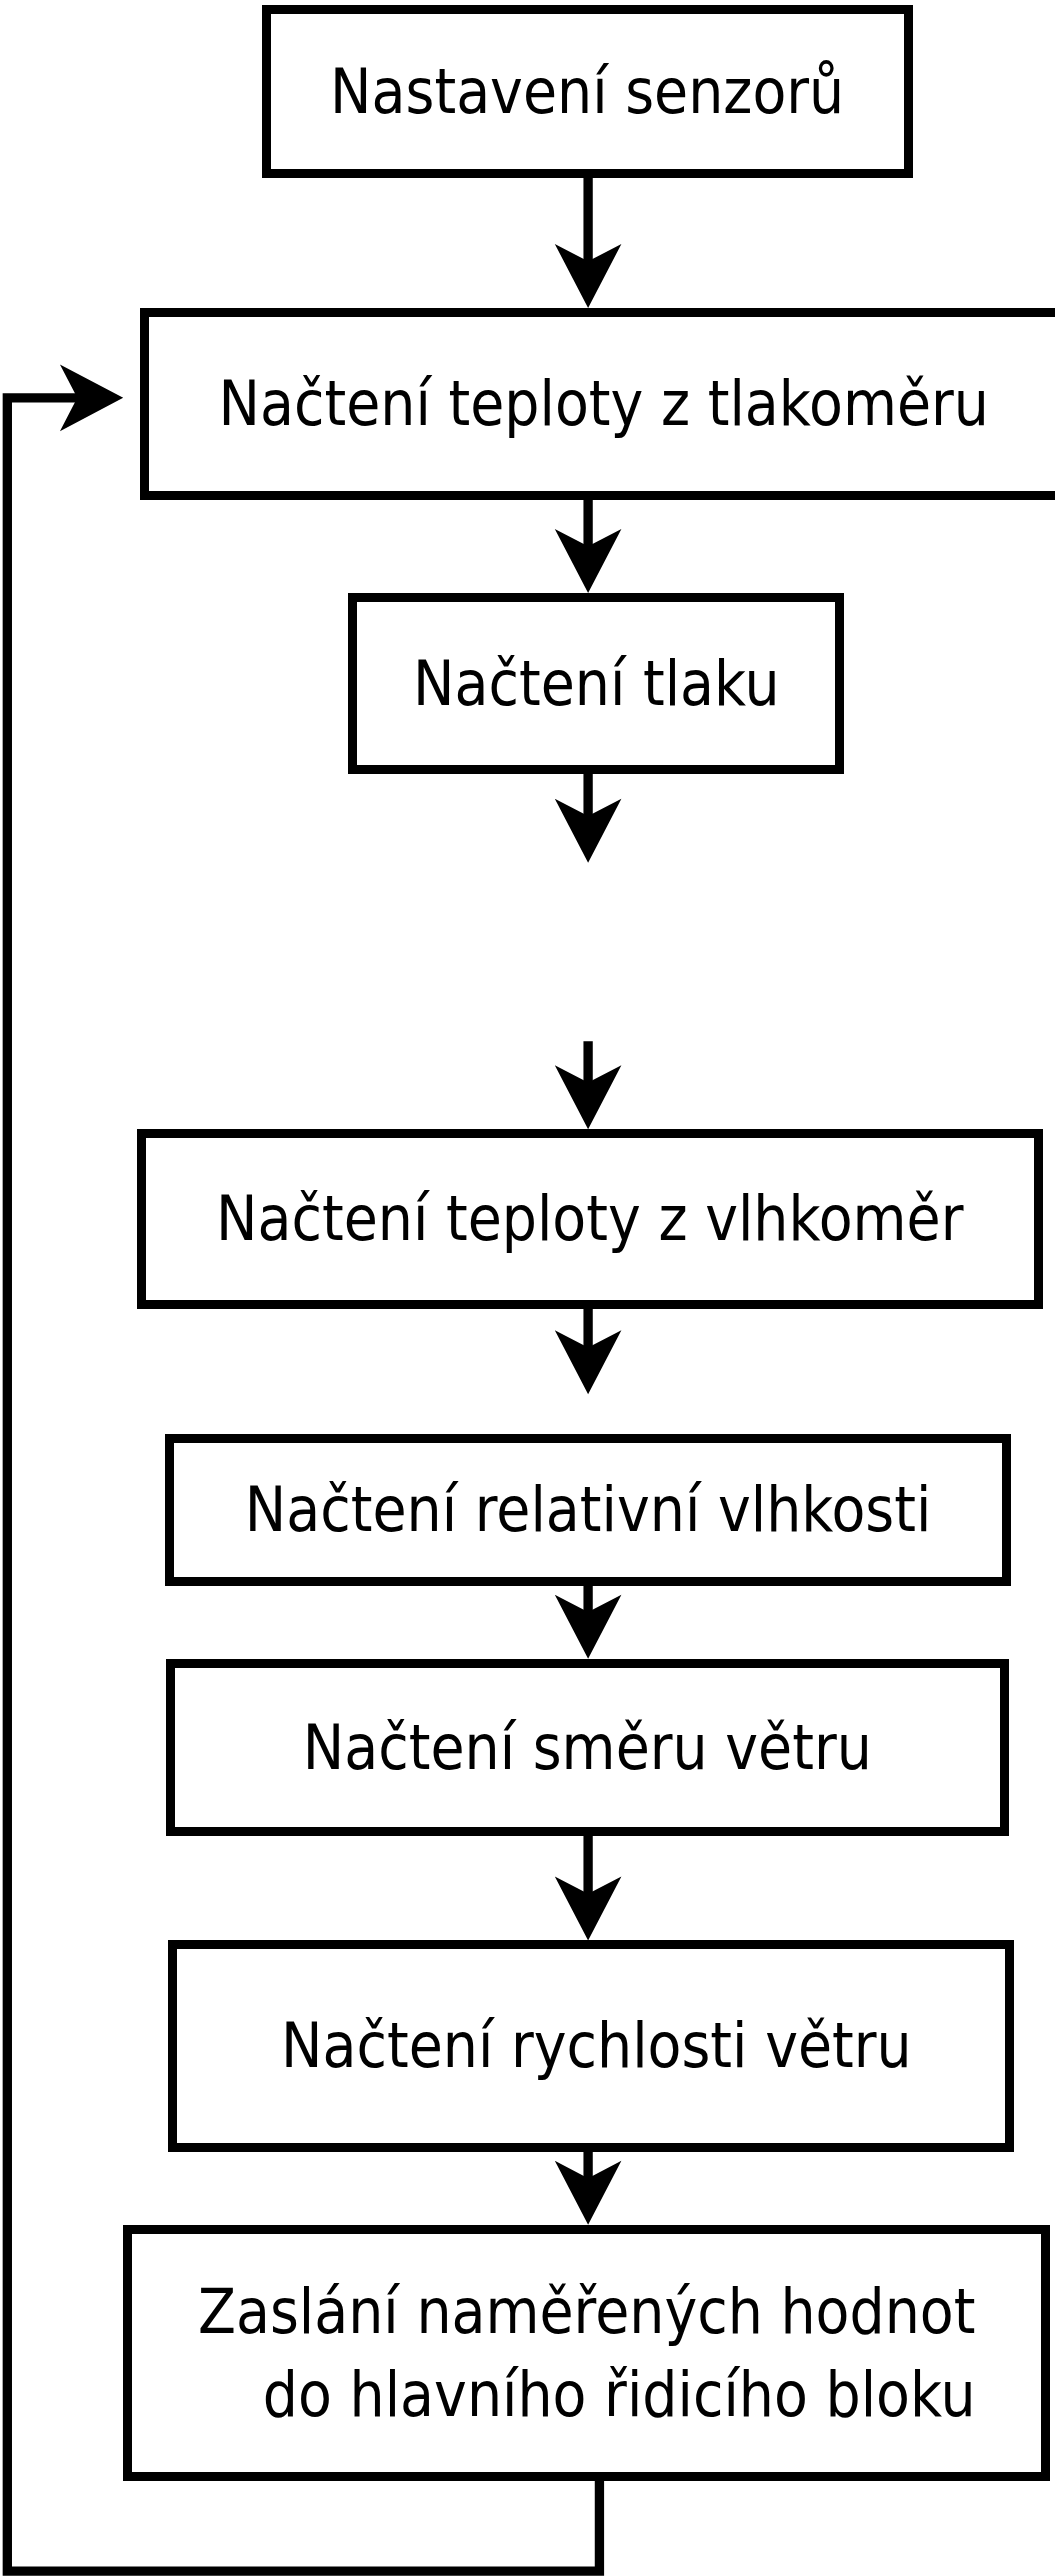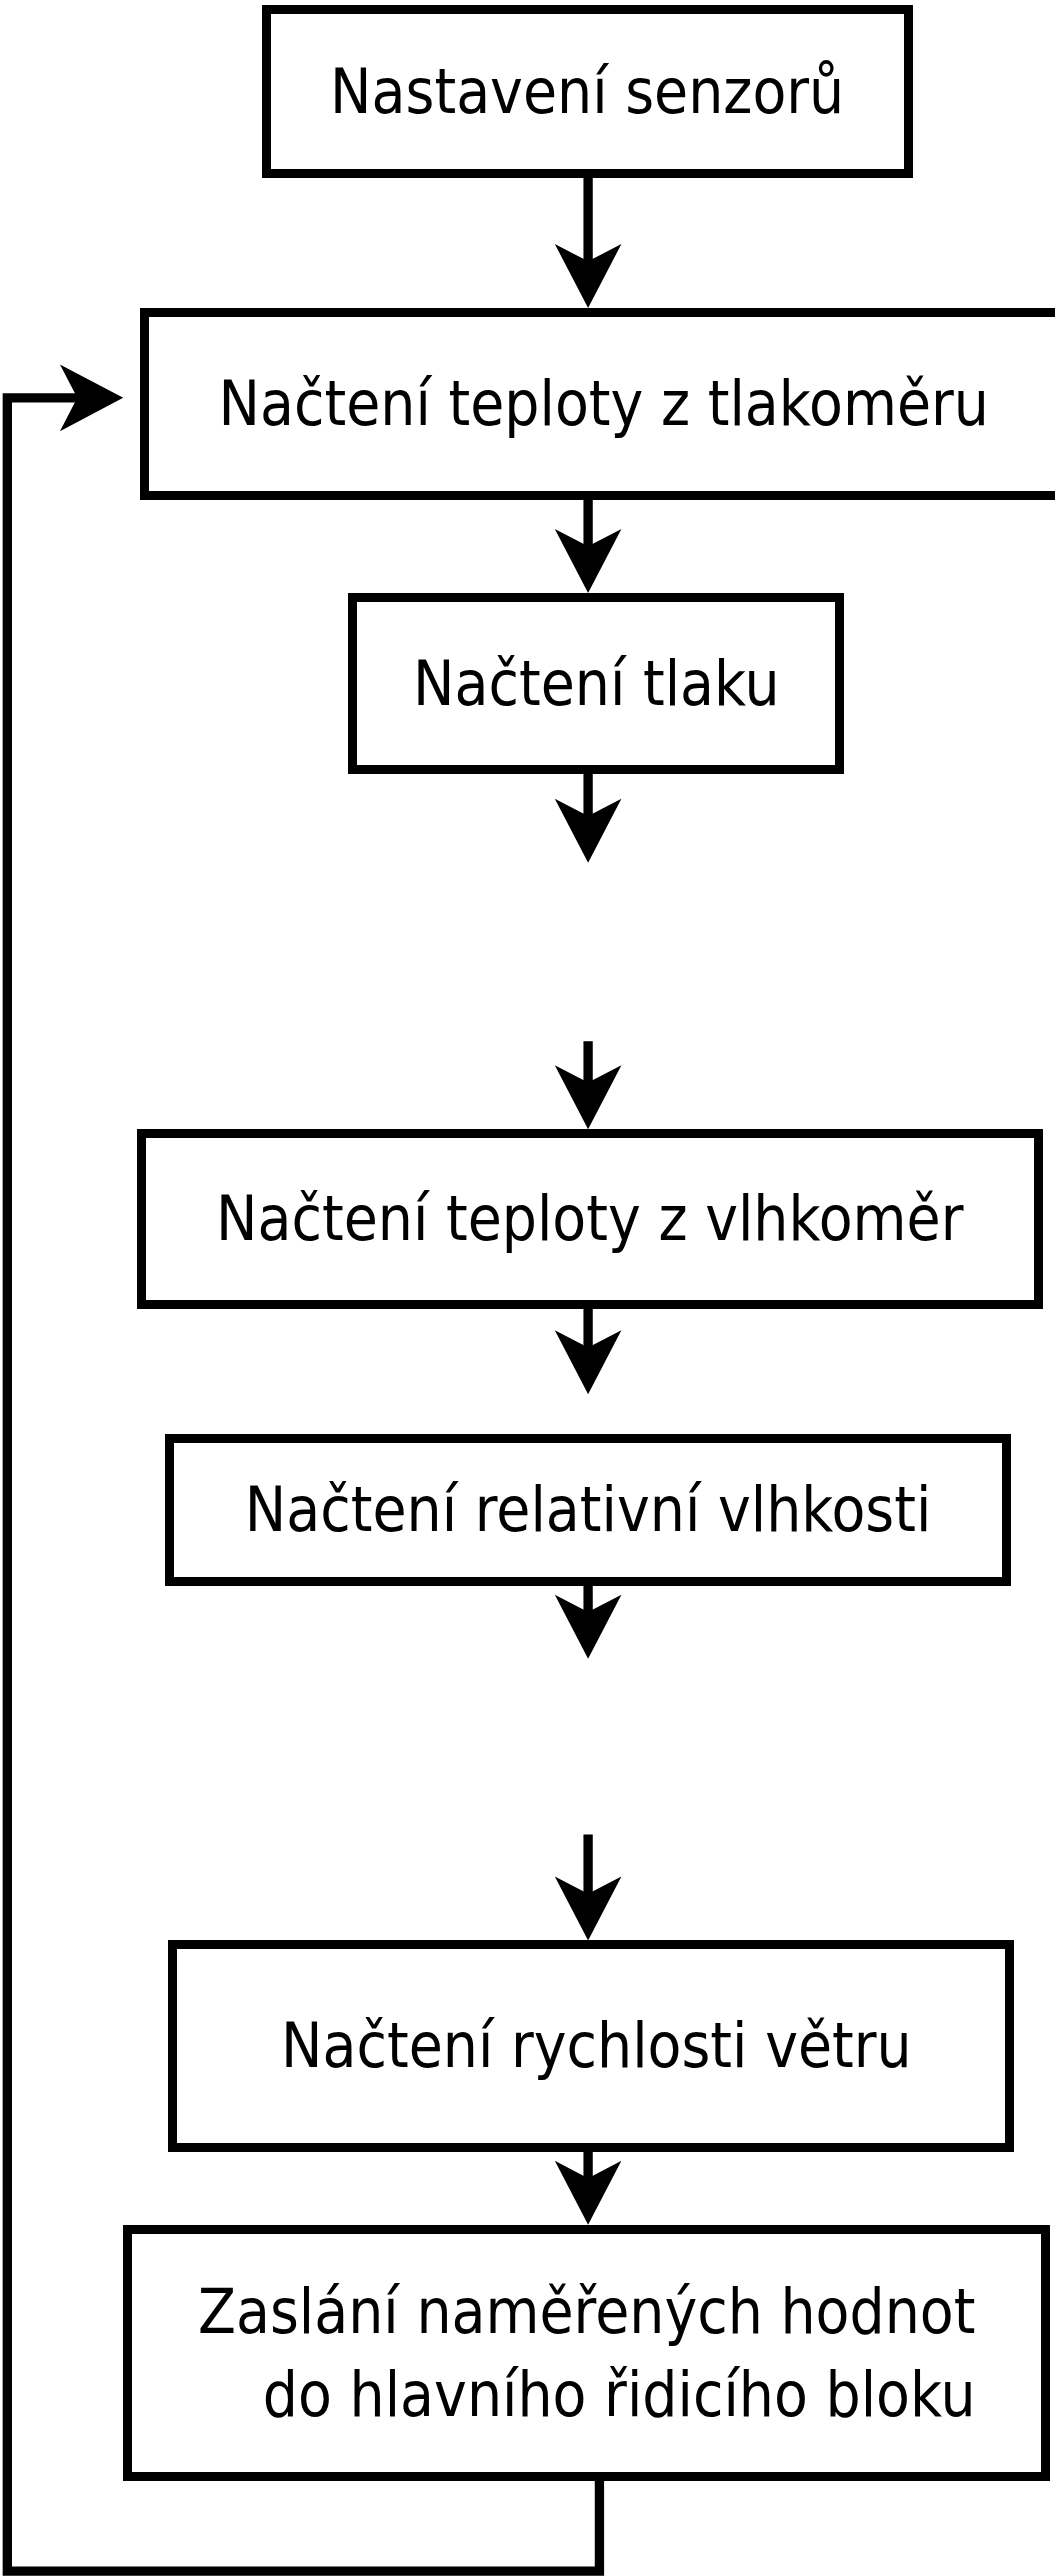--- a/index.html
+++ b/index.html
@@ -98,20 +98,23 @@
 
 
   <div class="node n5">
     <span class="lbl">Načtení teploty z vlhkoměr</span>
   </div>
 
   <div class="node n6">
     <span class="lbl">Načtení relativní vlhkosti</span>
   </div>
 
+  <div class="node n7">
+    <span class="lbl">Načtení směru větru</span>
+  </div>
 
   <div class="node n8">
     <span class="lbl">Načtení rychlosti větru</span>
   </div>
 
   <div class="node n9">
     <span class="lbl">
       <span class="line">Zaslání naměřených hodnot</span>
       <span class="line">do hlavního řidicího bloku</span>
     </span>

